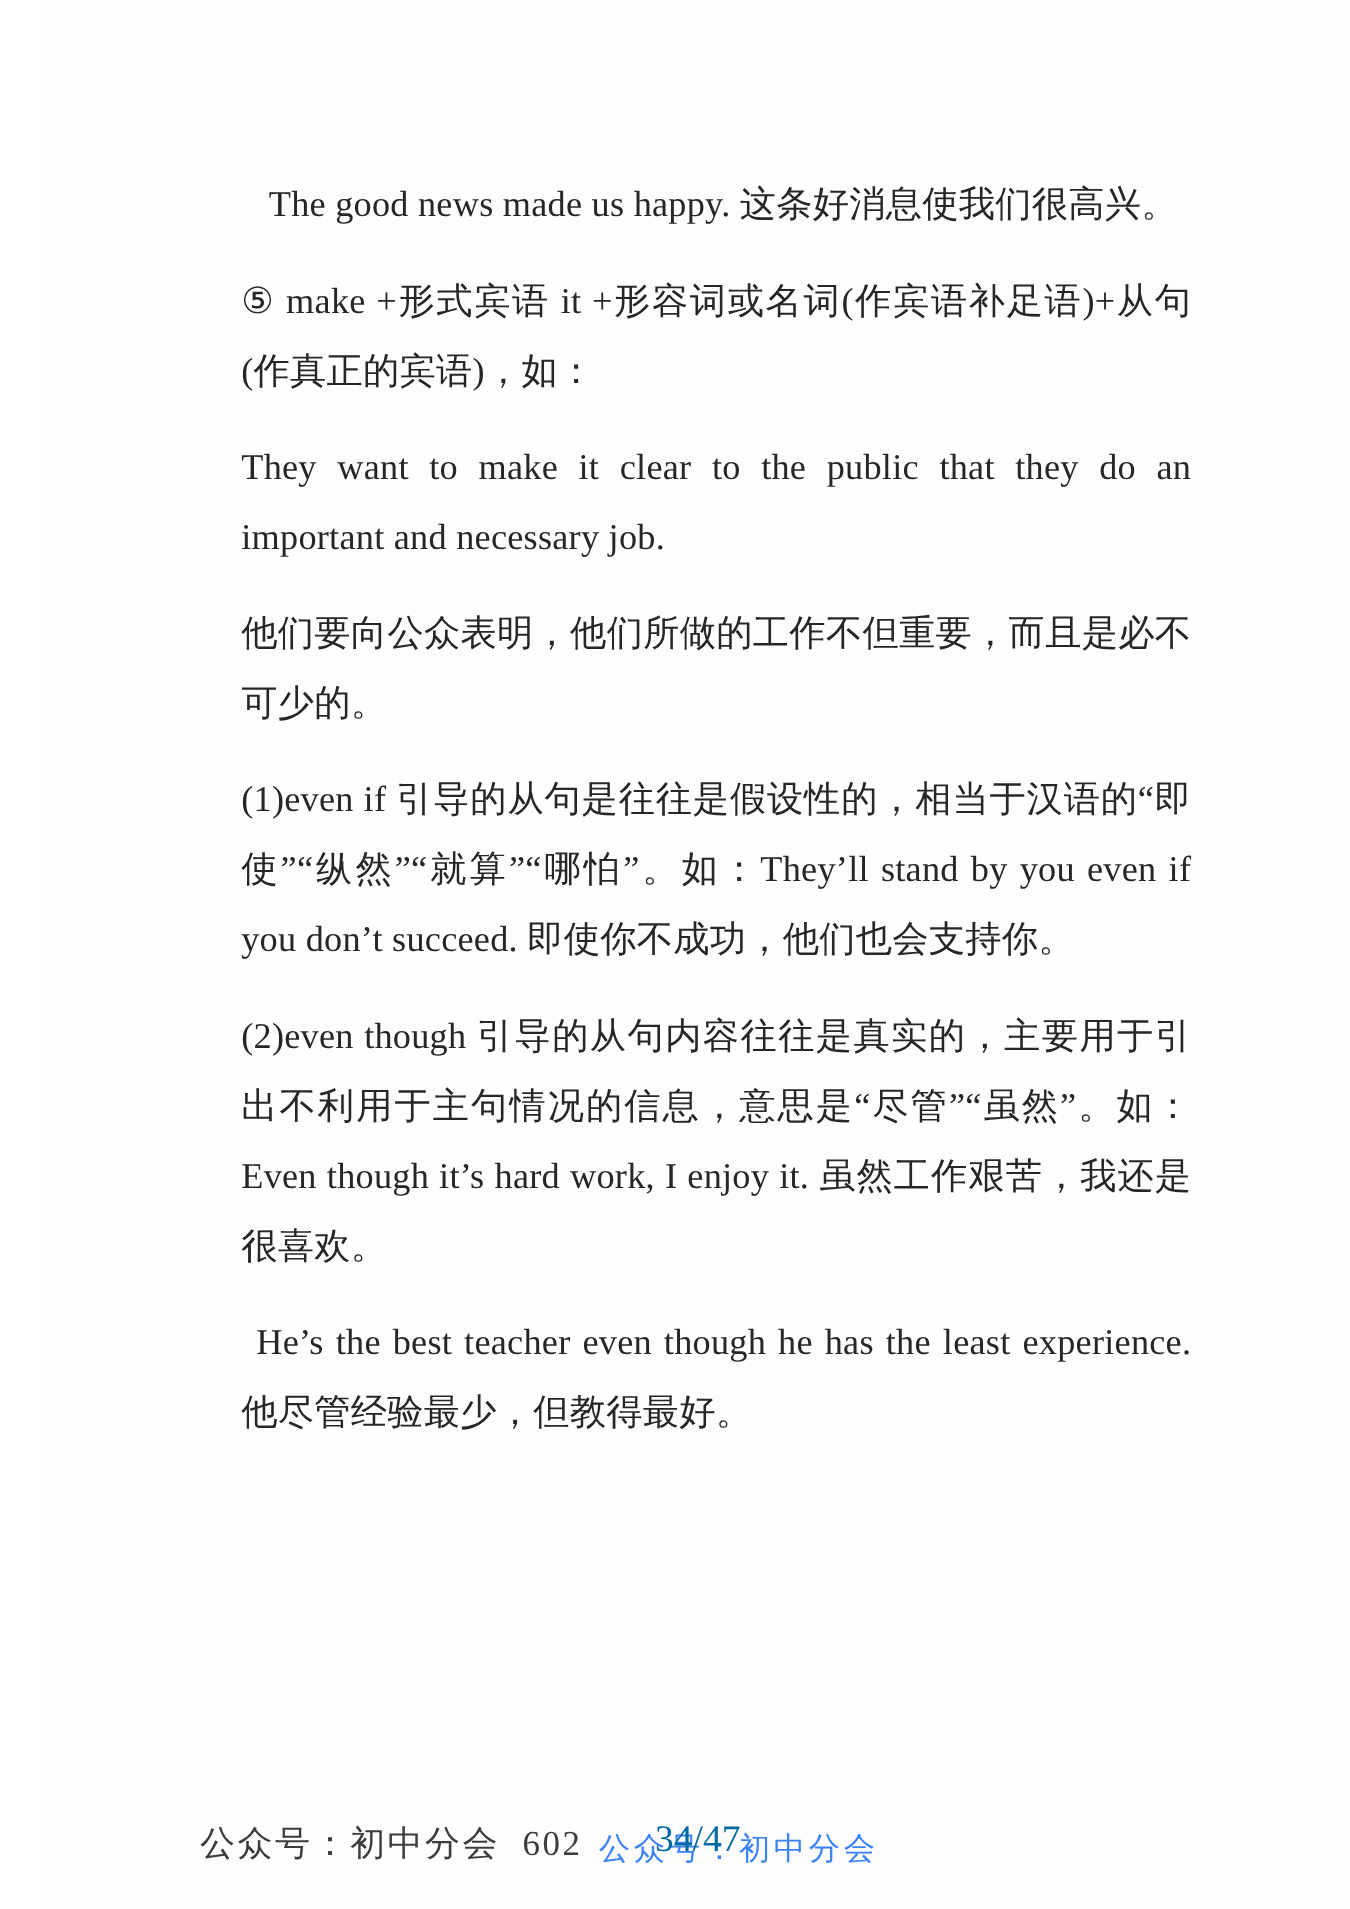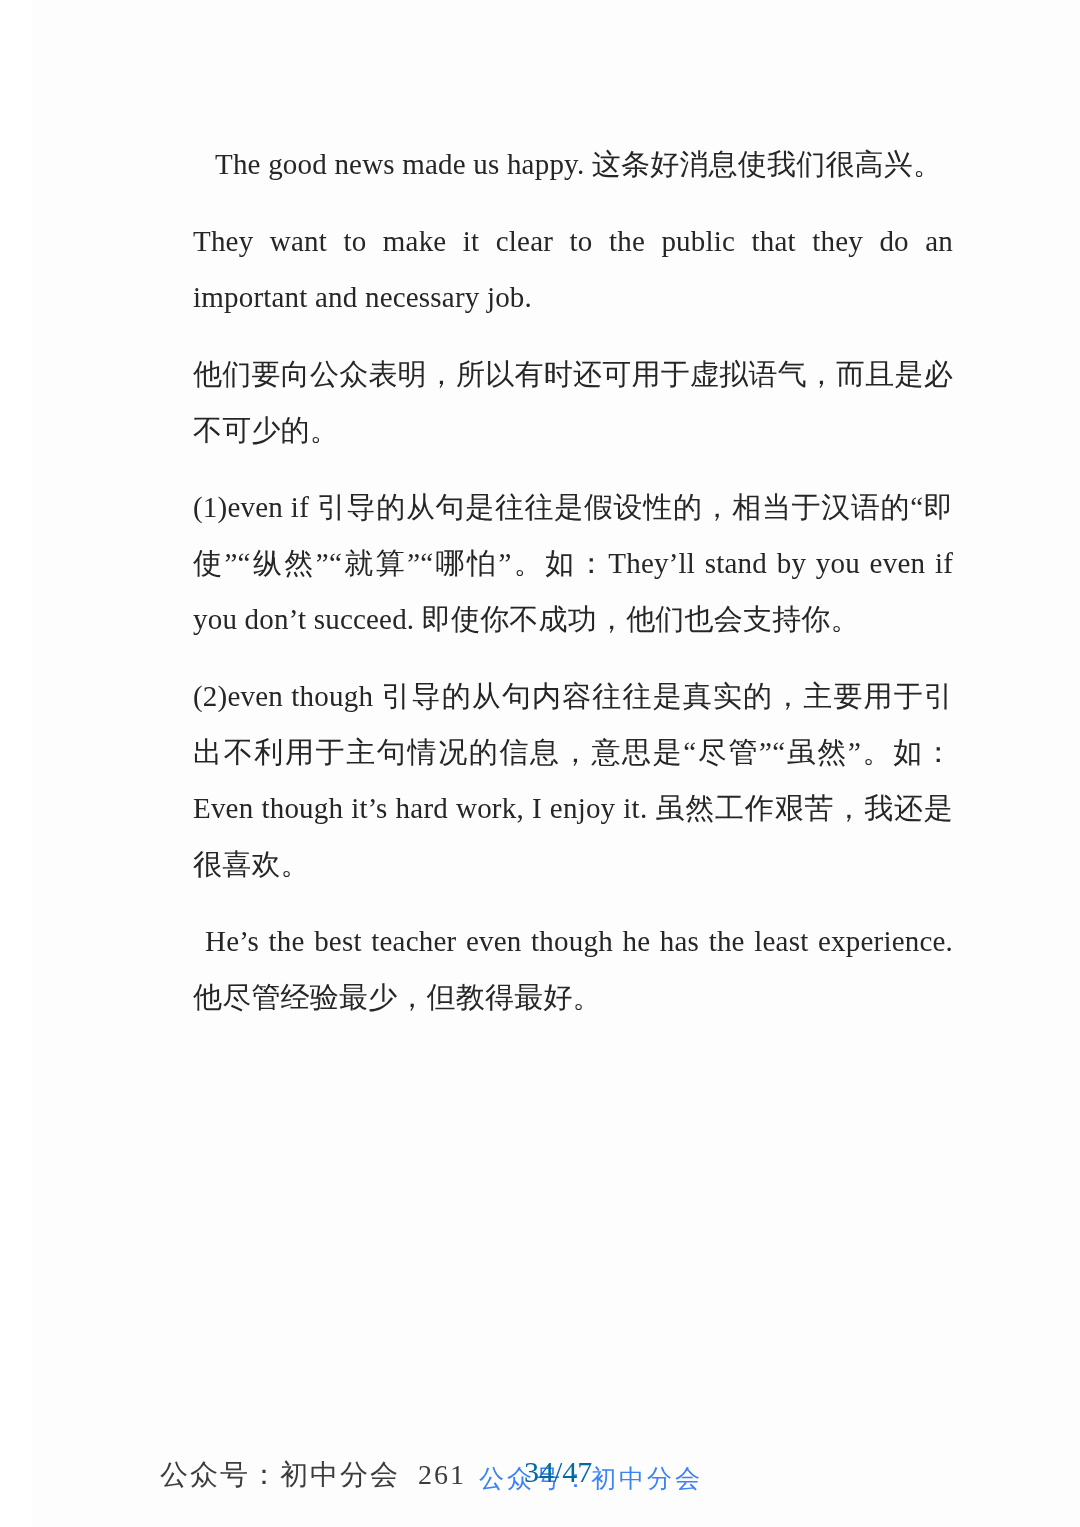--- a/index.html
+++ b/index.html
@@ -64,27 +64,28 @@
     z-index: 2;
   }
 </style>
 </head>
 <body>
 
 <div class="page">
 
   <div class="content">
     <p class="indent-sm">The good news made us happy. 这条好消息使我们很高兴。</p>
+    <p>⑤ make +形式宾语 it +形容词或名词(作宾语补足语)+从句(作真正的宾语)，如：</p>
     <p>They want to make it clear to the public that they do an important and necessary job.</p>
-    <p>他们要向公众表明，所以有时还可用于虚拟语气，而且是必不可少的。</p>
+    <p>他们要向公众表明，他们所做的工作不但重要，而且是必不可少的。</p>
     <p>(1)even if 引导的从句是往往是假设性的，相当于汉语的“即使”“纵然”“就算”“哪怕”。如：They’ll stand by you even if you don’t succeed. 即使你不成功，他们也会支持你。</p>
     <p>(2)even though 引导的从句内容往往是真实的，主要用于引出不利用于主句情况的信息，意思是“尽管”“虽然”。如：Even though it’s hard work, I enjoy it. 虽然工作艰苦，我还是很喜欢。</p>
     <p class="indent-xs">He’s the best teacher even though he has the least experience. 他尽管经验最少，但教得最好。</p>
 
   </div>
 
-  <div class="footer-left">公众号：初中分会  261</div>
+  <div class="footer-left">公众号：初中分会  602</div>
 
   <div class="watermark">公众号：初中分会</div>
 
   <div class="page-number">34/47</div>
 
 </div>
 
 </body></html>

